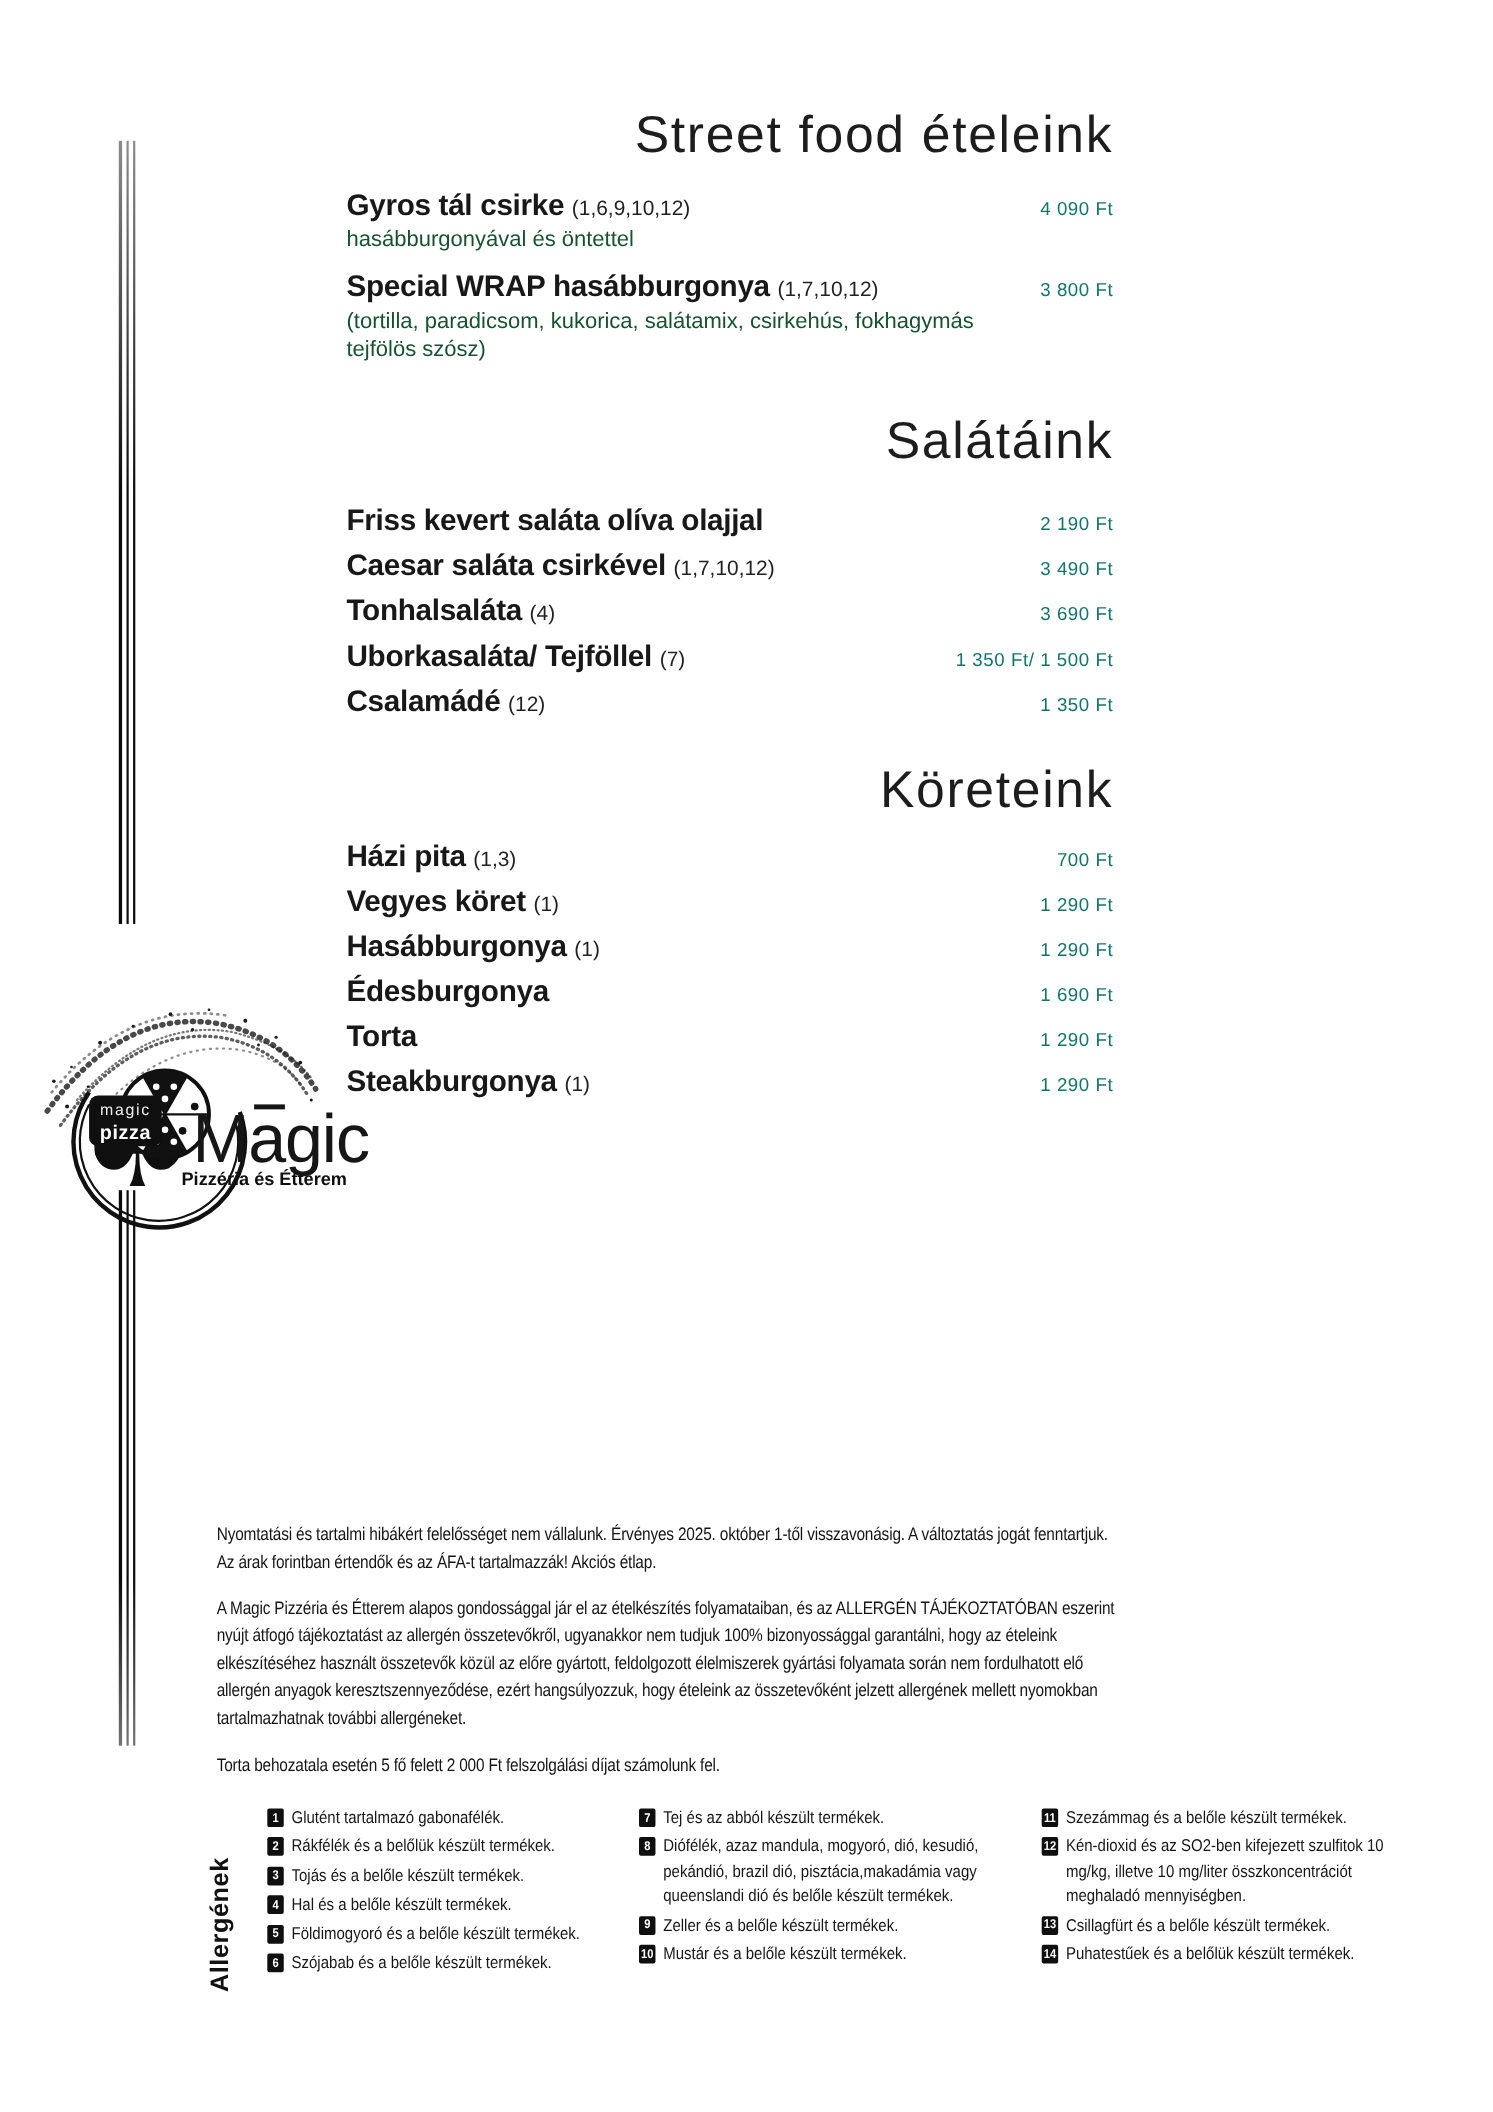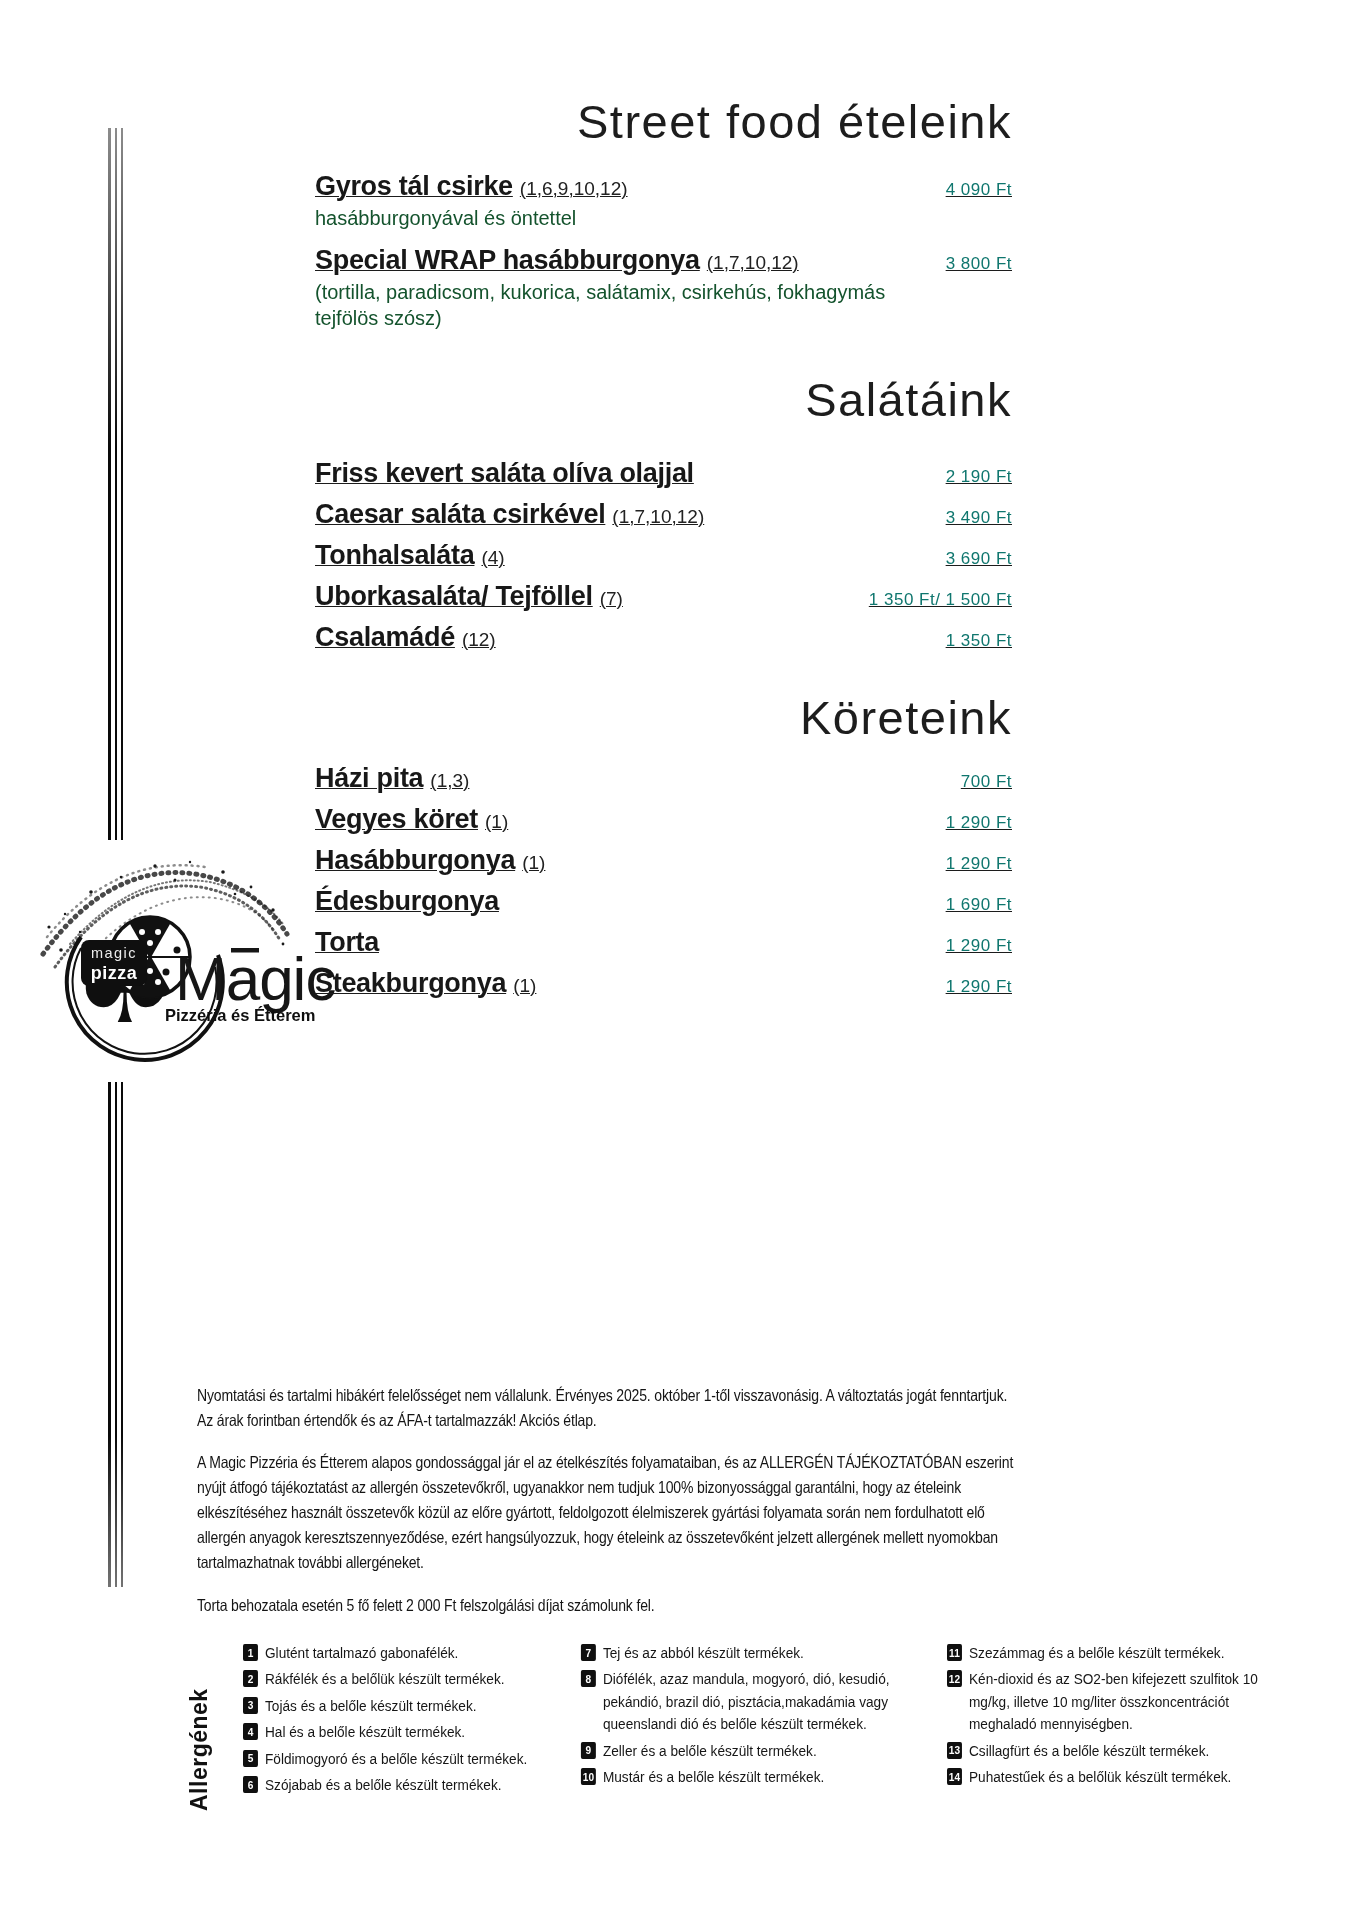--- a/index.html
+++ b/index.html
@@ -11,31 +11,31 @@
   }
   
   .vline{position:absolute;left:108px;display:flex;gap:4px;}
   .vline span{display:block;background:linear-gradient(to bottom,rgba(0,0,0,.45),#0a0a0a 45%);}
   .vline .l1{width:3px;} .vline .l2{width:2px;} .vline .l3{width:2px;}
   .vline.top{top:128px;height:712px;}
   .vline.bottom{top:1082px;height:505px;}
   .vline.bottom span{background:linear-gradient(to bottom,#0a0a0a 70%,rgba(0,0,0,.55));}
 
   
-  .logo-box{position:absolute;left:25px;top:832px;width:320px;height:235px;}
+  .logo-box{position:absolute;left:25px;top:888px;width:320px;height:235px;}
 
   
   .content{position:absolute;left:315px;top:95px;width:697px;}
   h2.sec{
     font-size:47px;font-weight:400;letter-spacing:1.5px;color:#1d1d1d;
     text-align:right;margin:0;line-height:1.15;
   }
   .item{margin-bottom:10px;}
   .item.mbL{margin-bottom:14px;}
-  .irow{display:flex;justify-content:space-between;align-items:baseline;text-decoration:underline;}
+  .irow{display:flex;justify-content:space-between;align-items:baseline;}
   .nm{font-size:27px;font-weight:700;letter-spacing:-.3px;color:#181818;}
   .alg{font-size:19px;font-weight:400;color:#222;margin-left:7px;white-space:nowrap;}
   .price{font-size:17px;color:#0f766e;white-space:nowrap;letter-spacing:.5px;padding-left:12px;}
   .desc{font-size:20px;color:#14532d;max-width:580px;line-height:1.3;margin-top:3px;}
 
   
   .footer{
     position:absolute;left:197px;top:1383px;width:962px;
     transform:scaleX(.85);transform-origin:0 0;
     font-size:16.5px;line-height:1.52;color:#141414;letter-spacing:-.2px;

